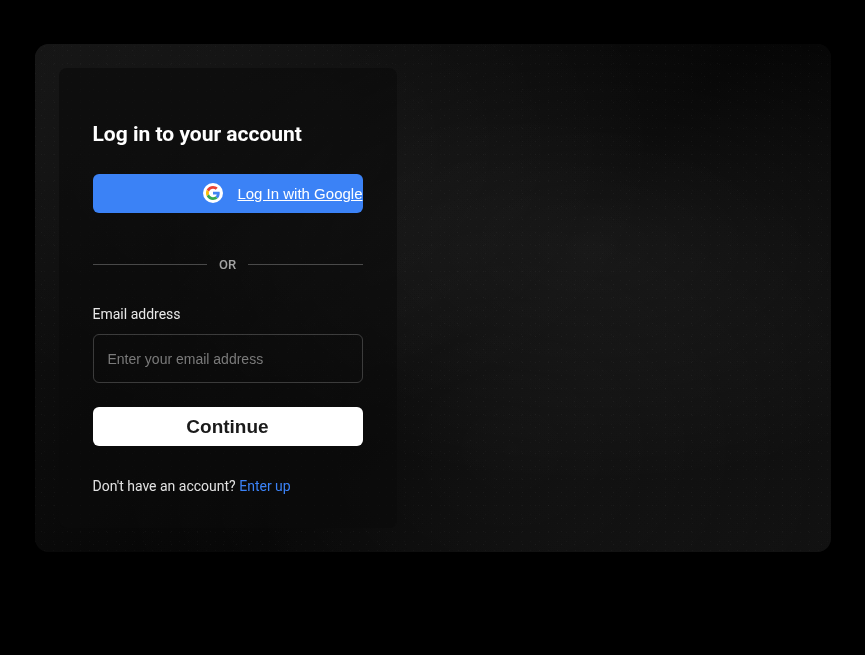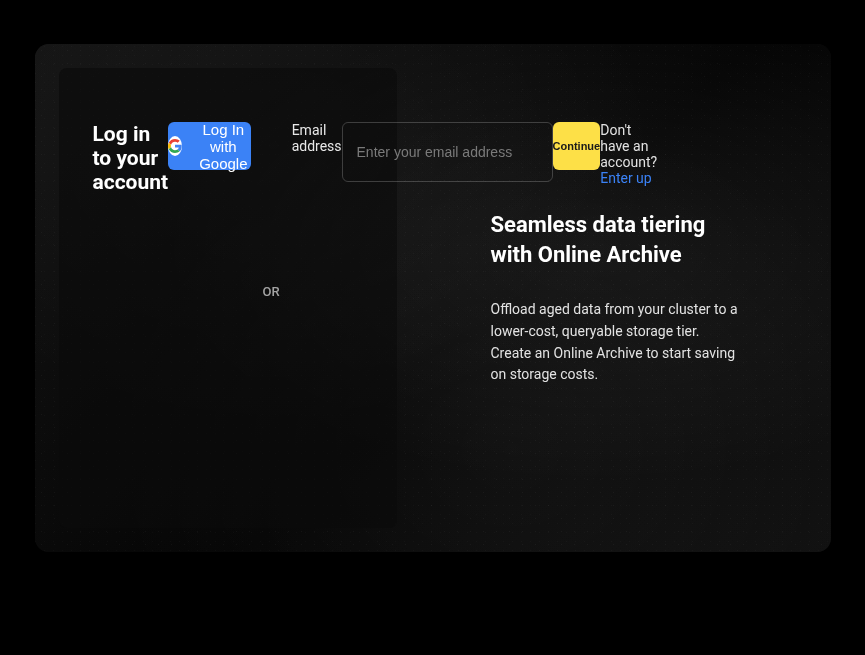--- a/index.html
+++ b/index.html
@@ -53,41 +53,43 @@
     }
     .login-panel {
       position: relative;
       z-index: 2;
       margin: 24px 0 24px 24px;
       width: 338px;
       background: rgba(10,10,10,0.65);
       border-radius: 8px;
       padding: 54px 34px 34px 34px;
       display: flex;
+      flex-direction: column;
     }
     .login-title {
       color: #fff;
       font-size: 21px;
       font-weight: 700;
       margin-bottom: 28px;
     }
     .google-btn {
       background: #3b82f6;
       color: #fff;
       border: none;
       height: 48px;
       border-radius: 6px;
       font-size: 15px;
       font-weight: 500;
       display: flex;
       align-items: center;
-      justify-content: center;
+      justify-content: flex-end;
       gap: 14px;
       cursor: pointer;
       margin-bottom: 44px;
+      text-decoration: underline;
     }
     .google-icon {
       width: 20px;
       height: 20px;
       background: #fff;
       border-radius: 50%;
       display: flex;
       align-items: center;
       justify-content: center;
     }
@@ -126,26 +128,26 @@
       padding: 0 14px;
       color: #fff;
       font-size: 14px;
       margin-bottom: 24px;
       outline: none;
     }
     .email-input::placeholder {
       color: #7a7a7a;
     }
     .continue-btn {
-      background: #fde047;
+      background: #ffffff;
       color: #1a1a1a;
       border: none;
       height: 48px;
       border-radius: 6px;
-      font-size: 11px;
+      font-size: 19px;
       font-weight: 600;
       cursor: pointer;
       margin-bottom: 32px;
     }
     .signup-row {
       font-size: 14px;
       color: #e2e2e2;
     }
     .signup-link {
       color: #3b82f6;
@@ -203,18 +205,14 @@
     <label class="field-label">Email address</label>
     <input class="email-input" type="email" placeholder="Enter your email address" style="">
 
     <button class="continue-btn">Continue</button>
 
     <div class="signup-row">
       <span>Don't have an account? </span><a class="signup-link">Enter up</a>
     </div>
   </div>
 
-  <div class="promo">
-    <h2 class="promo-title">Seamless data tiering with Online Archive</h2>
-    <p class="promo-body">Offload aged data from your cluster to a lower-cost, queryable storage tier. Create an Online Archive to start saving on storage costs.</p>
-  </div>
 
 </div>
 
 </body></html>

